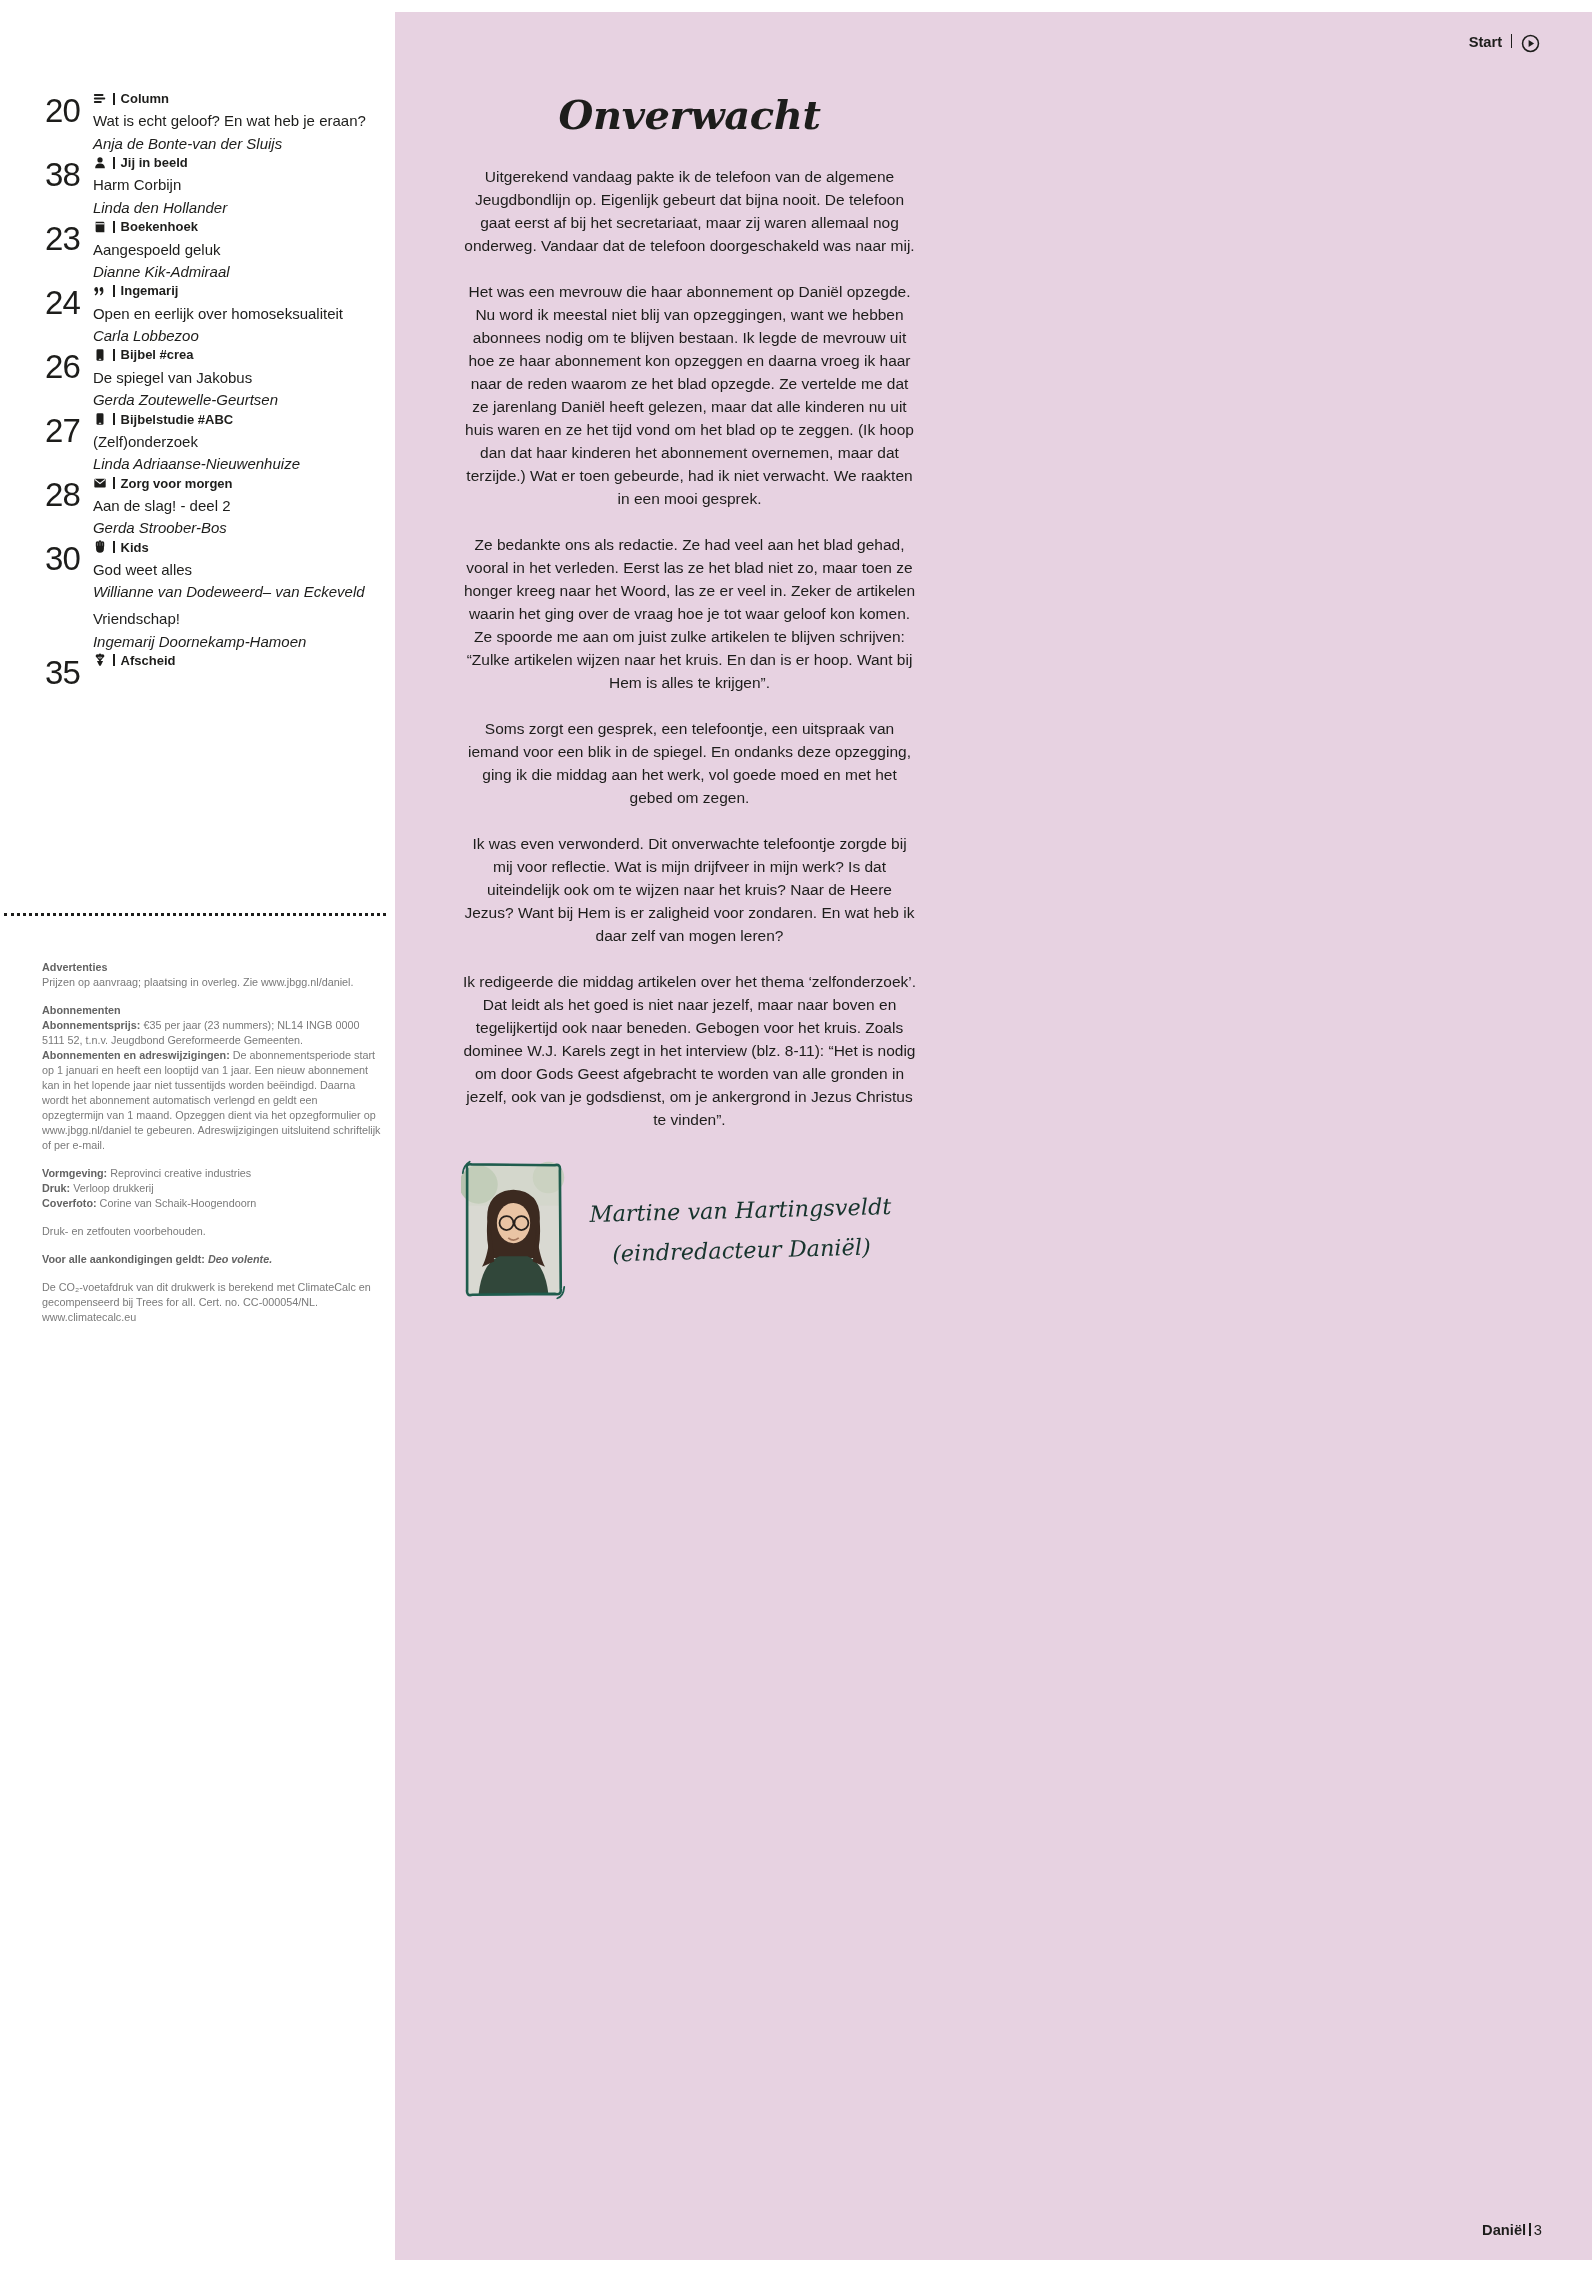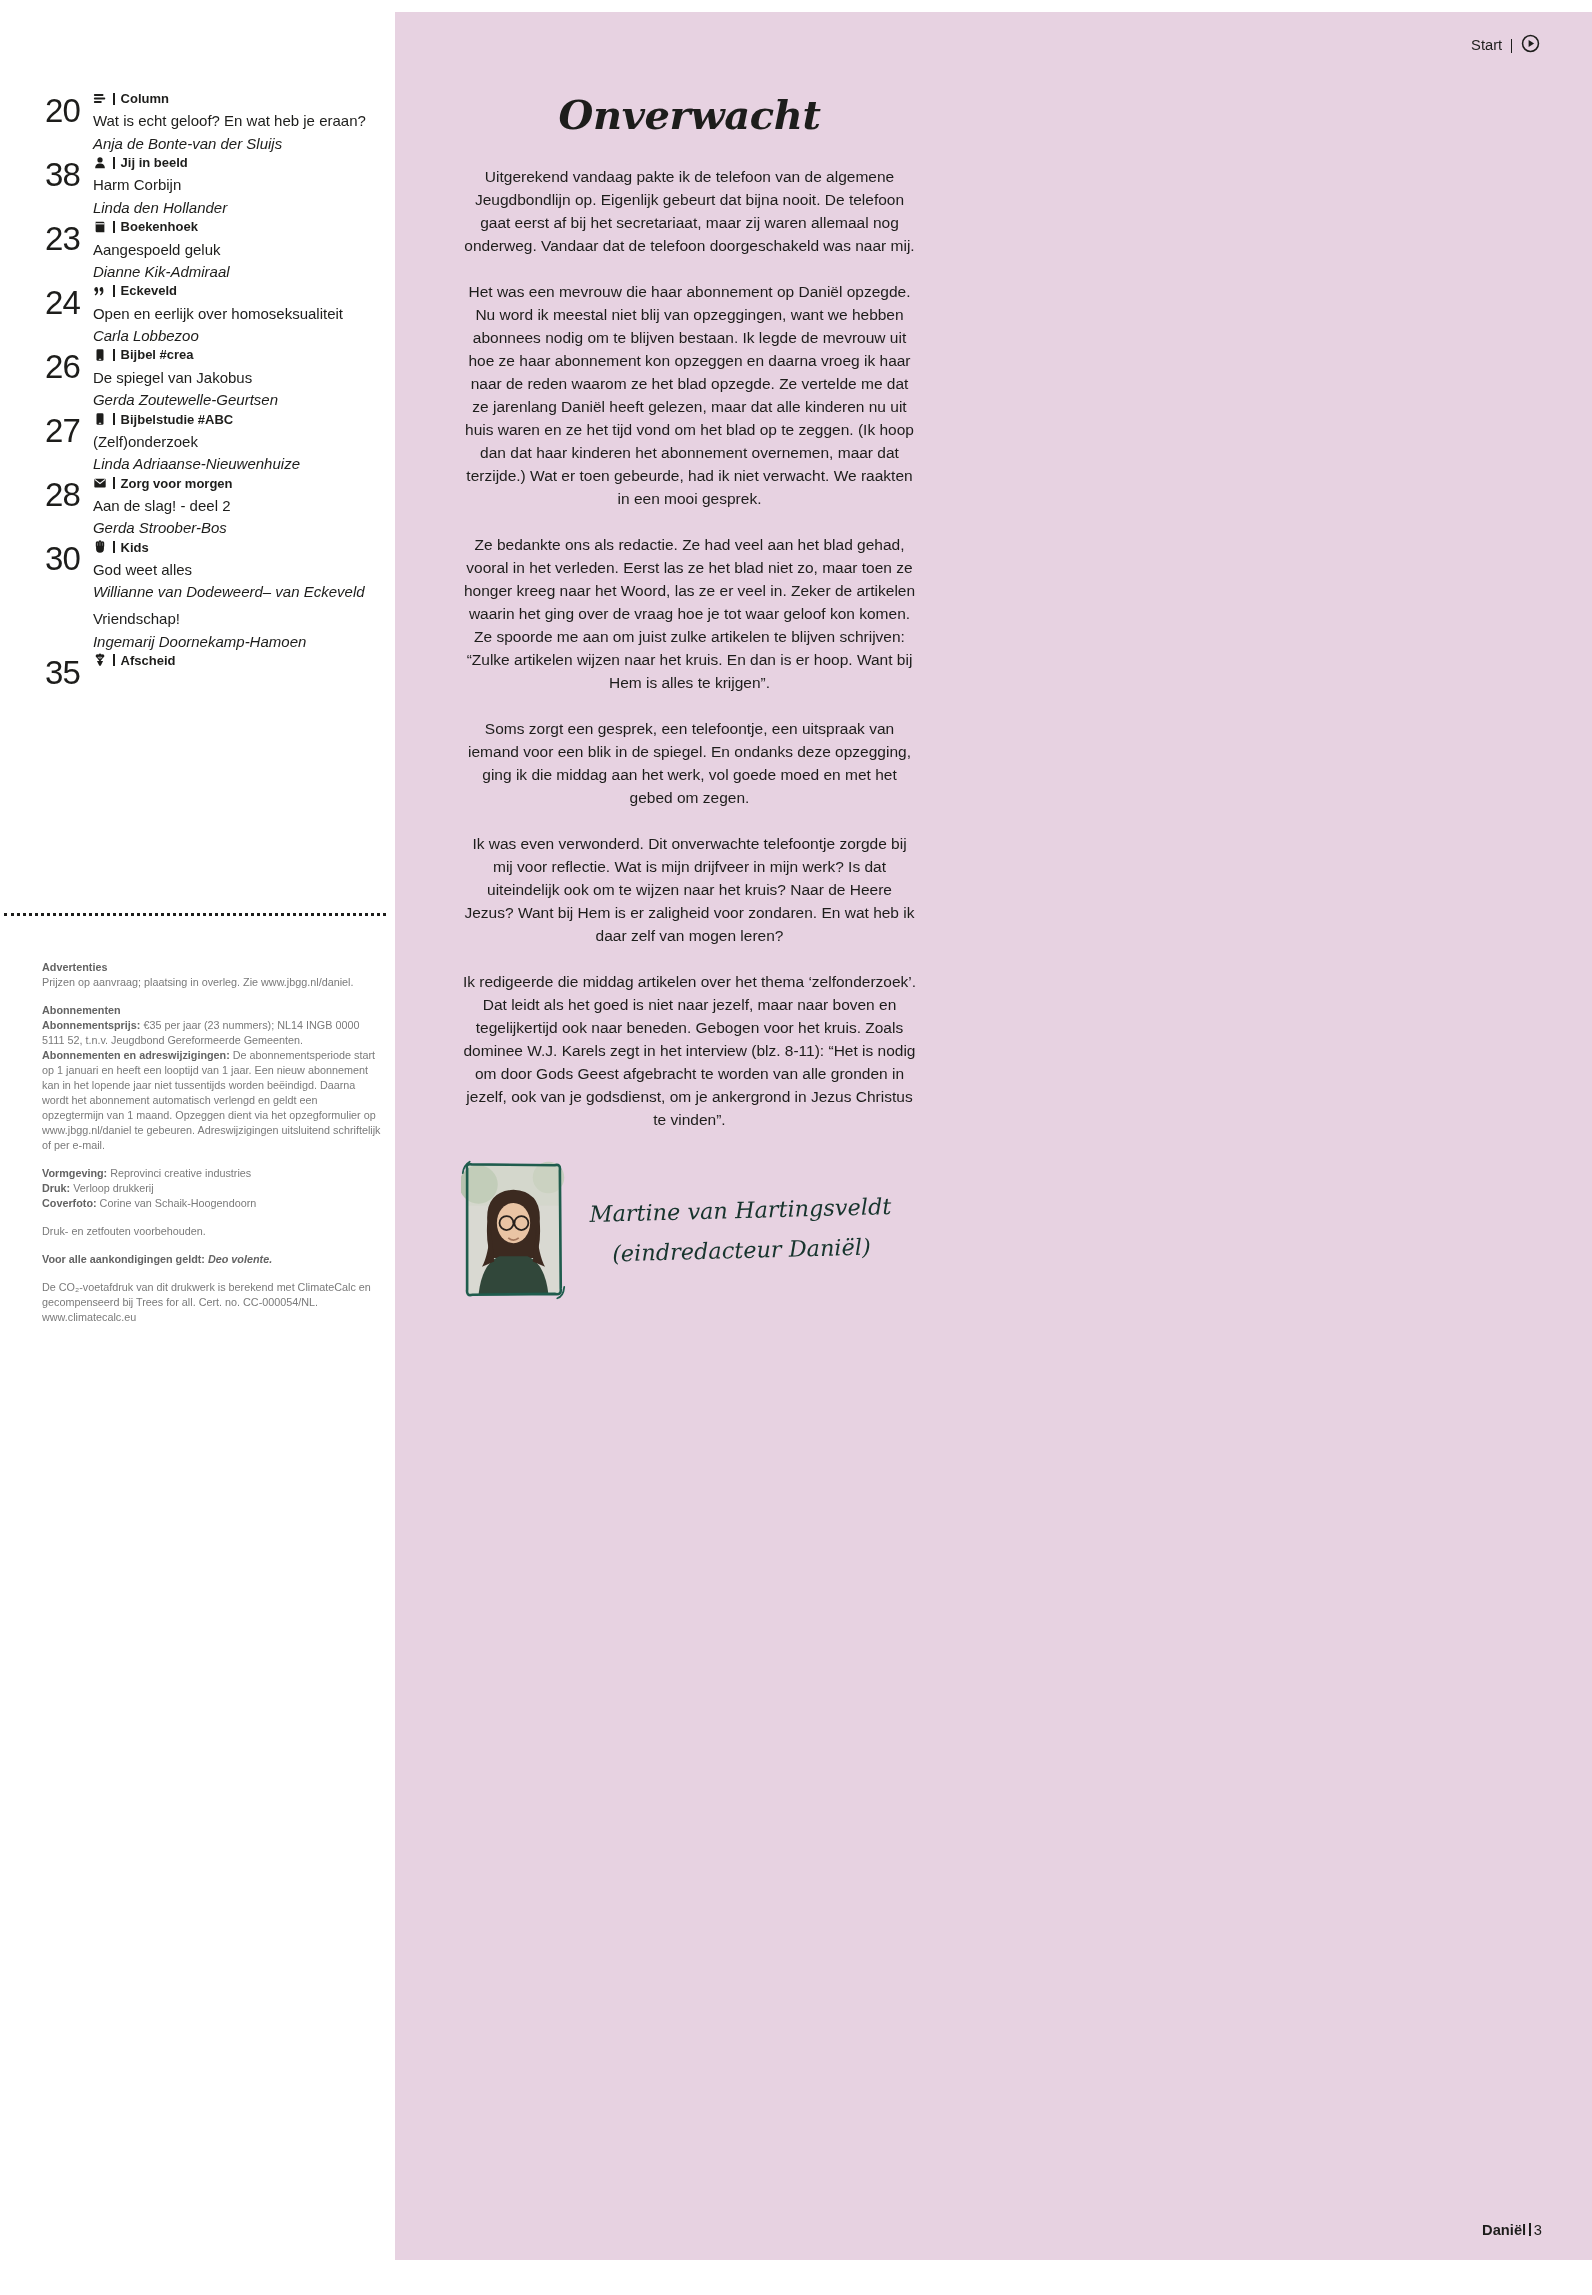--- a/index.html
+++ b/index.html
@@ -29,21 +29,21 @@
   
   .dotted-divider{position:absolute;left:3.5px;top:913px;width:382px;border-top:3.5px dotted var(--ink);}
   
   .colophon{position:absolute;left:42px;top:960px;width:340px;color:var(--gray);font-size:10.8px;line-height:15px;}
   .colophon .sec{margin-bottom:13px;}
   .col-head{font-weight:bold;color:var(--graydark);}
   .col-b{font-weight:bold;color:var(--graydark);}
   .col-bi{font-weight:bold;font-style:italic;color:var(--graydark);}
   
   .panel{position:absolute;left:395px;top:12px;right:0;bottom:35px;background:var(--pink);}
-  .start{position:absolute;top:22.4px;right:52px;display:flex;align-items:flex-end;gap:8.6px;font-weight:normal;font-size:14.7px;cursor:pointer;}
+  .start{position:absolute;top:22.4px;right:52px;display:flex;align-items:flex-start;gap:8.6px;font-weight:bold;font-size:14.7px;cursor:pointer;}
   .start .vr{height:14px;}
   .play{width:19px;height:19px;display:inline-flex;}
   .play svg{width:100%;height:100%;}
   .article{position:absolute;left:66px;top:79px;width:457px;text-align:center;}
   .article h1{
     font-family:"DejaVu Serif","Liberation Serif",serif;
     font-style:italic;font-weight:bold;font-size:40px;letter-spacing:-0.4px;line-height:1.2;
   }
   .article p{font-size:15.5px;line-height:23px;margin-top:23px;}
   .article p.lead{margin-top:26px;}
@@ -125,21 +125,21 @@
       <div class="toc-num">24</div>
       <div class="toc-body">
         <div class="toc-cat">
           <span class="icon">
               <svg viewBox="0 0 16 16">
                 <path d="M4.2,3.5 C2.6,3.5 1.5,4.8 1.5,6.3 c0,1.4 1,2.4 2.3,2.4 0,1.7 -0.8,2.7 -2,3.3 l1.1,1 c1.9,-0.9 3,-2.6 3,-4.9 0,-2.5 -0.7,-4.6 -1.7,-4.6 Z"></path>
                 <path d="M10.2,3.5 C8.6,3.5 7.5,4.8 7.5,6.3 c0,1.4 1,2.4 2.3,2.4 0,1.7 -0.8,2.7 -2,3.3 l1.1,1 c1.9,-0.9 3,-2.6 3,-4.9 0,-2.5 -0.7,-4.6 -1.7,-4.6 Z"></path>
               </svg>
             </span>
           <span class="vr"></span>
-          <span>Eckeveld</span>
+          <span>Ingemarij</span>
         </div>
         <div class="toc-title">Open en eerlijk over homoseksualiteit</div>
         <div class="toc-author">Carla Lobbezoo</div>
       </div>
     </div>
 
     <div class="toc-item">
       <div class="toc-num">26</div>
       <div class="toc-body">
         <div class="toc-cat">

